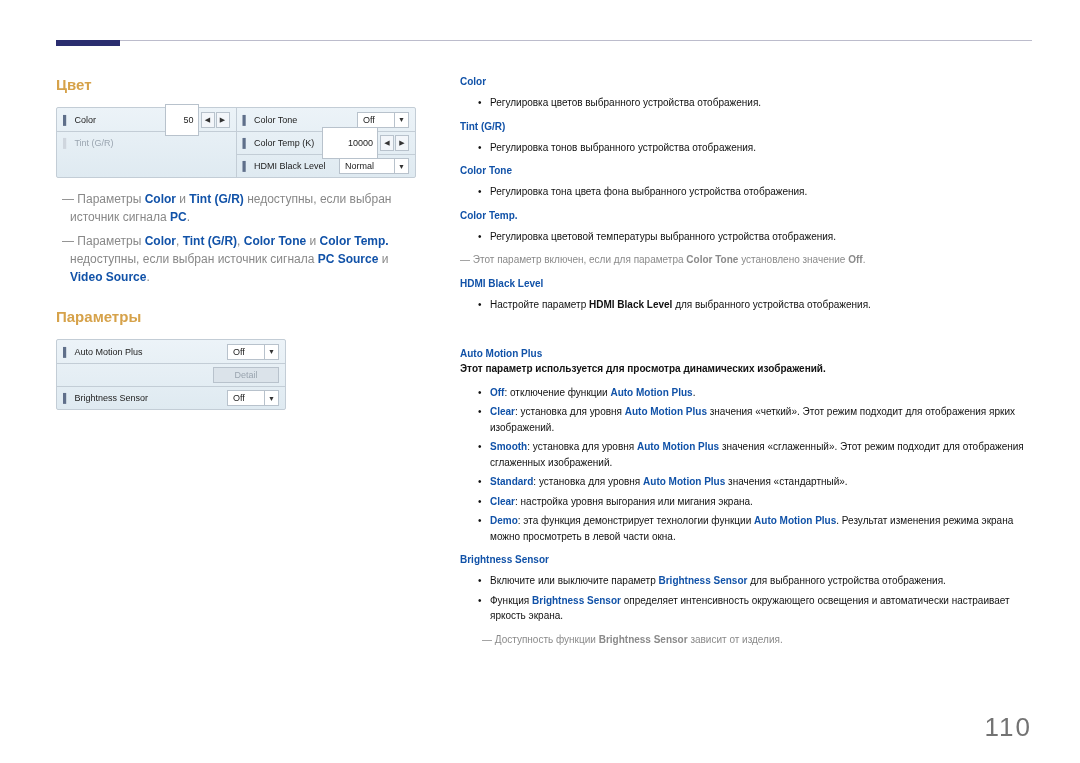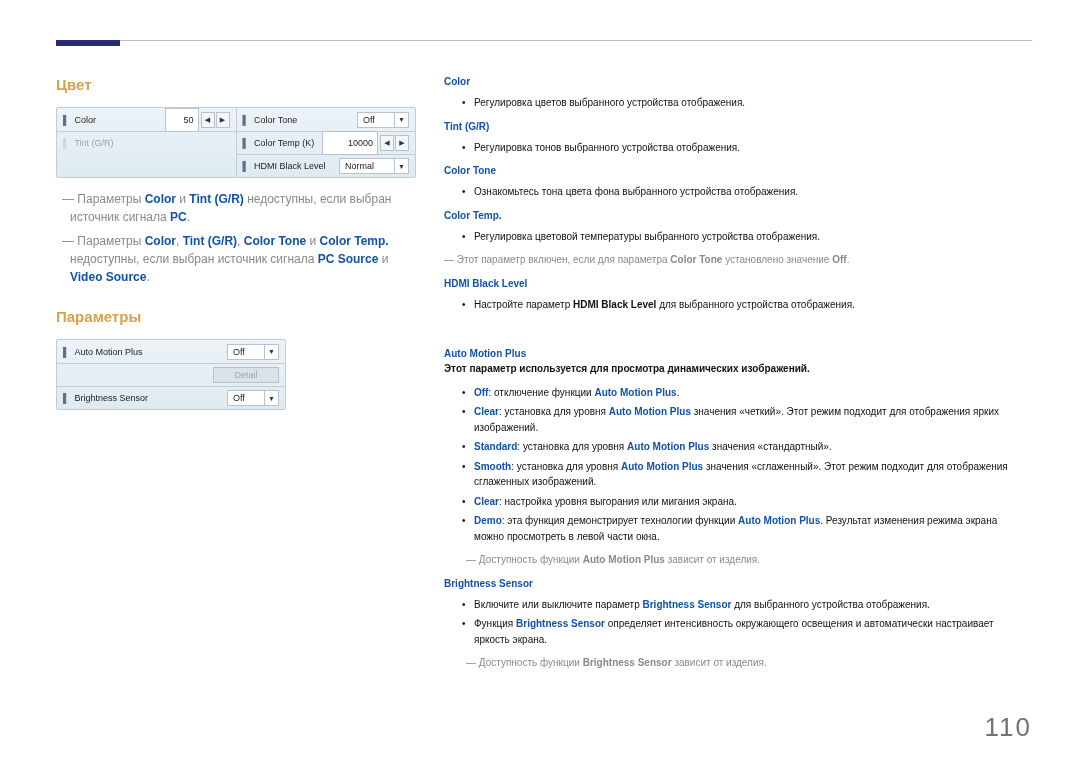--- a/index.html
+++ b/index.html
@@ -19,21 +19,21 @@
     margin-bottom: 34px;
     height: 2px;
   }
   .page-head::before {
     content: "";
     position: absolute;
     left: 0; top: -1px;
     width: 64px; height: 6px;
     background: #2a2d6f;
   }
-  .cols { display: flex; gap: 28px; }
+  .cols { display: flex; gap: 44px; }
   .left { width: 360px; flex: 0 0 360px; }
   .right { flex: 1; }
 
   .section-title {
     font-size: 15px;
     font-weight: bold;
     color: #d6a24a;
     margin-bottom: 14px;
   }
 
@@ -58,21 +58,21 @@
     color: #222;
     gap: 2px;
   }
   .cell.first { border-top: none; }
   .pipe { color: #5f6f8a; margin-right: 3px; font-weight: bold; }
   .cell-label { flex: 1; }
   .disabled-label { color: #9aa5b0; }
   .valuebox {
     background: #fff;
     border: 1px solid #b8c2cc;
-    height: 24px;
+    height: 32px;
     min-width: 34px;
     padding: 0 4px;
     display: flex;
     align-items: center;
     justify-content: flex-end;
     font-size: 9px;
   }
   .valuebox.wide { min-width: 56px; padding-left: 16px; }
   .spinner {
     display: flex; flex-direction: row; gap: 1px;
@@ -259,21 +259,21 @@
       <li>Регулировка цветов выбранного устройства отображения.</li>
     </ul>
 
     <div class="item-title">Tint (G/R)</div>
     <ul class="bullet-list">
       <li>Регулировка тонов выбранного устройства отображения.</li>
     </ul>
 
     <div class="item-title">Color Tone</div>
     <ul class="bullet-list">
-      <li>Ознакомьтесь тона цвета фона выбранного устройства отображения.</li>
+      <li>Регулировка тона цвета фона выбранного устройства отображения.</li>
     </ul>
 
     <div class="item-title">Color Temp.</div>
     <ul class="bullet-list">
       <li>Регулировка цветовой температуры выбранного устройства отображения.</li>
     </ul>
     <div class="graynote">
       <span>― Этот параметр включен, если для параметра </span><span class="bold" style="color:#8a8a8a">Color Tone</span><span> установлено значение </span><span class="bold" style="color:#8a8a8a">Off</span><span>.</span>
     </div>
 
@@ -289,35 +289,32 @@
     <div class="item-title">Auto Motion Plus</div>
     <div class="para">Этот параметр используется для просмотра динамических изображений.</div>
     <ul class="bullet-list">
       <li>
         <span class="blue">Off</span><span>: отключение функции </span><span class="blue">Auto Motion Plus</span><span>.</span>
       </li>
       <li>
         <span class="blue">Clear</span><span>: установка для уровня </span><span class="blue">Auto Motion Plus</span><span> значения «четкий». Этот режим подходит для отображения ярких изображений.</span>
       </li>
       <li>
+        <span class="blue">Smooth</span><span>: установка для уровня </span><span class="blue">Auto Motion Plus</span><span> значения «сглаженный». Этот режим подходит для отображения сглаженных изображений.</span>
+      </li>
+      <li>
         <span class="blue">Standard</span><span>: установка для уровня </span><span class="blue">Auto Motion Plus</span><span> значения «стандартный».</span>
       </li>
       <li>
-        <span class="blue">Smooth</span><span>: установка для уровня </span><span class="blue">Auto Motion Plus</span><span> значения «сглаженный». Этот режим подходит для отображения сглаженных изображений.</span>
-      </li>
-      <li>
         <span class="blue">Clear</span><span>: настройка уровня выгорания или мигания экрана.</span>
       </li>
       <li>
         <span class="blue">Demo</span><span>: эта функция демонстрирует технологии функции </span><span class="blue">Auto Motion Plus</span><span>. Результат изменения режима экрана можно просмотреть в левой части окна.</span>
       </li>
     </ul>
-    <div class="graynote" style="padding-left:22px">
-      <span>― Доступность функции </span><span class="bold" style="color:#8a8a8a">Auto Motion Plus</span><span> зависит от изделия.</span>
-    </div>
 
     <div class="item-title">Brightness Sensor</div>
     <ul class="bullet-list">
       <li>
         <span>Включите или выключите параметр </span><span class="blue">Brightness Sensor</span><span> для выбранного устройства отображения.</span>
       </li>
       <li>
         <span>Функция </span><span class="blue">Brightness Sensor</span><span> определяет интенсивность окружающего освещения и автоматически настраивает яркость экрана.</span>
       </li>
     </ul>

